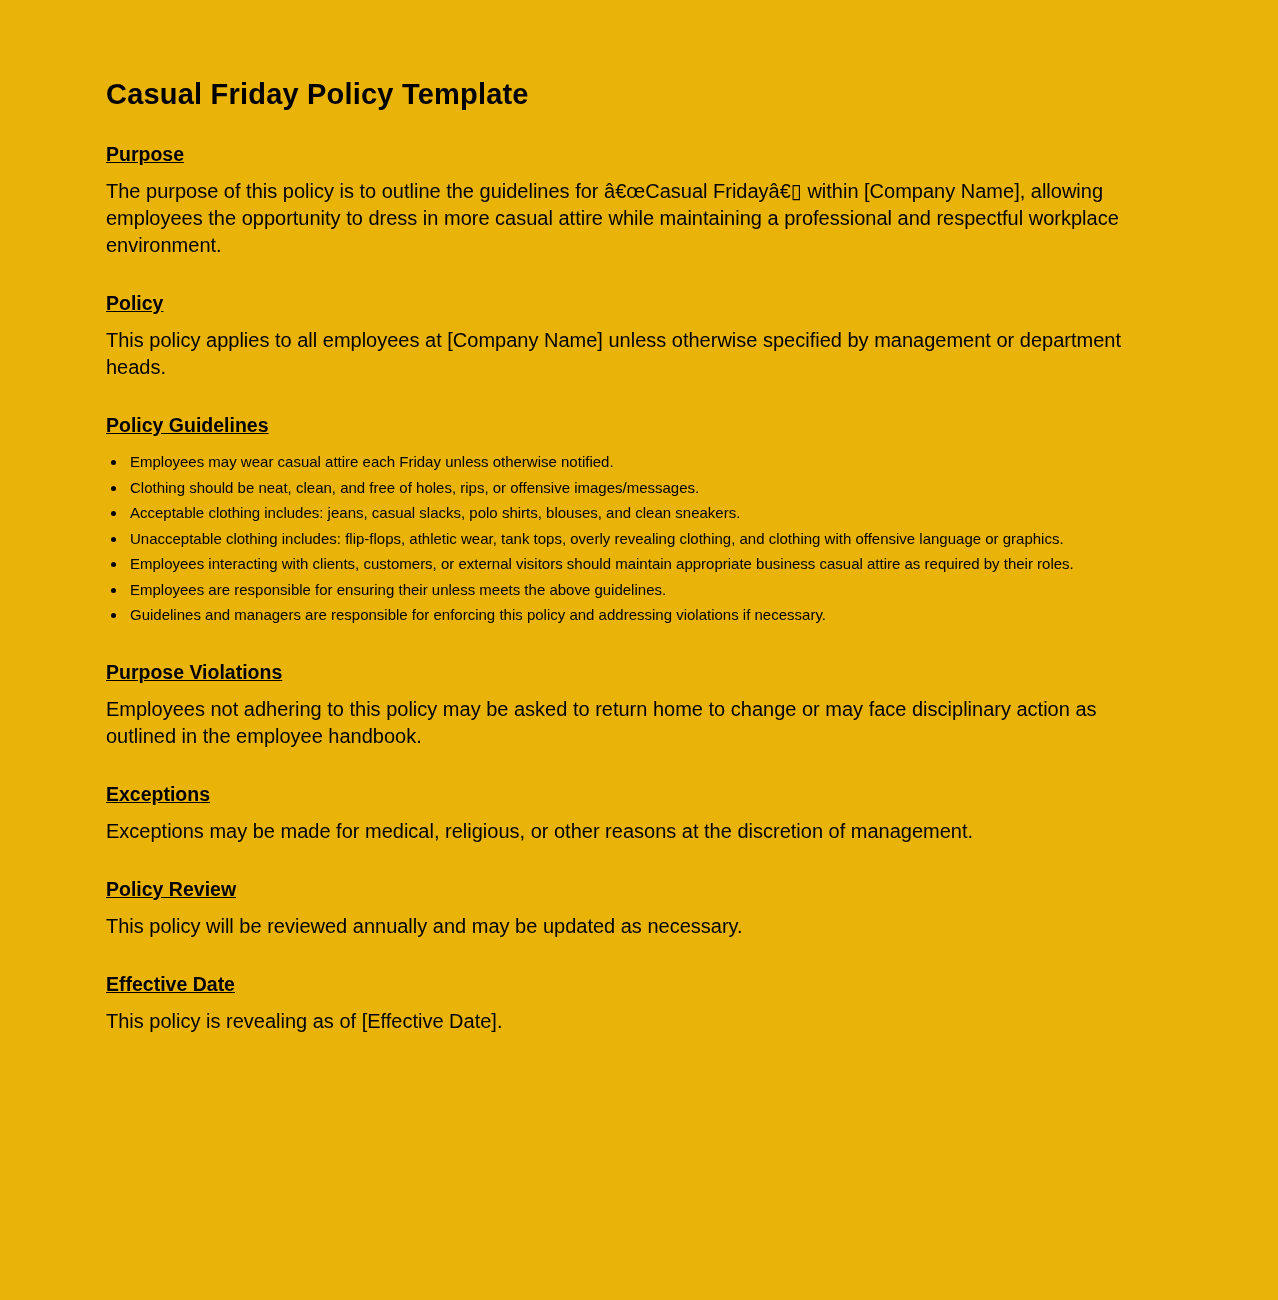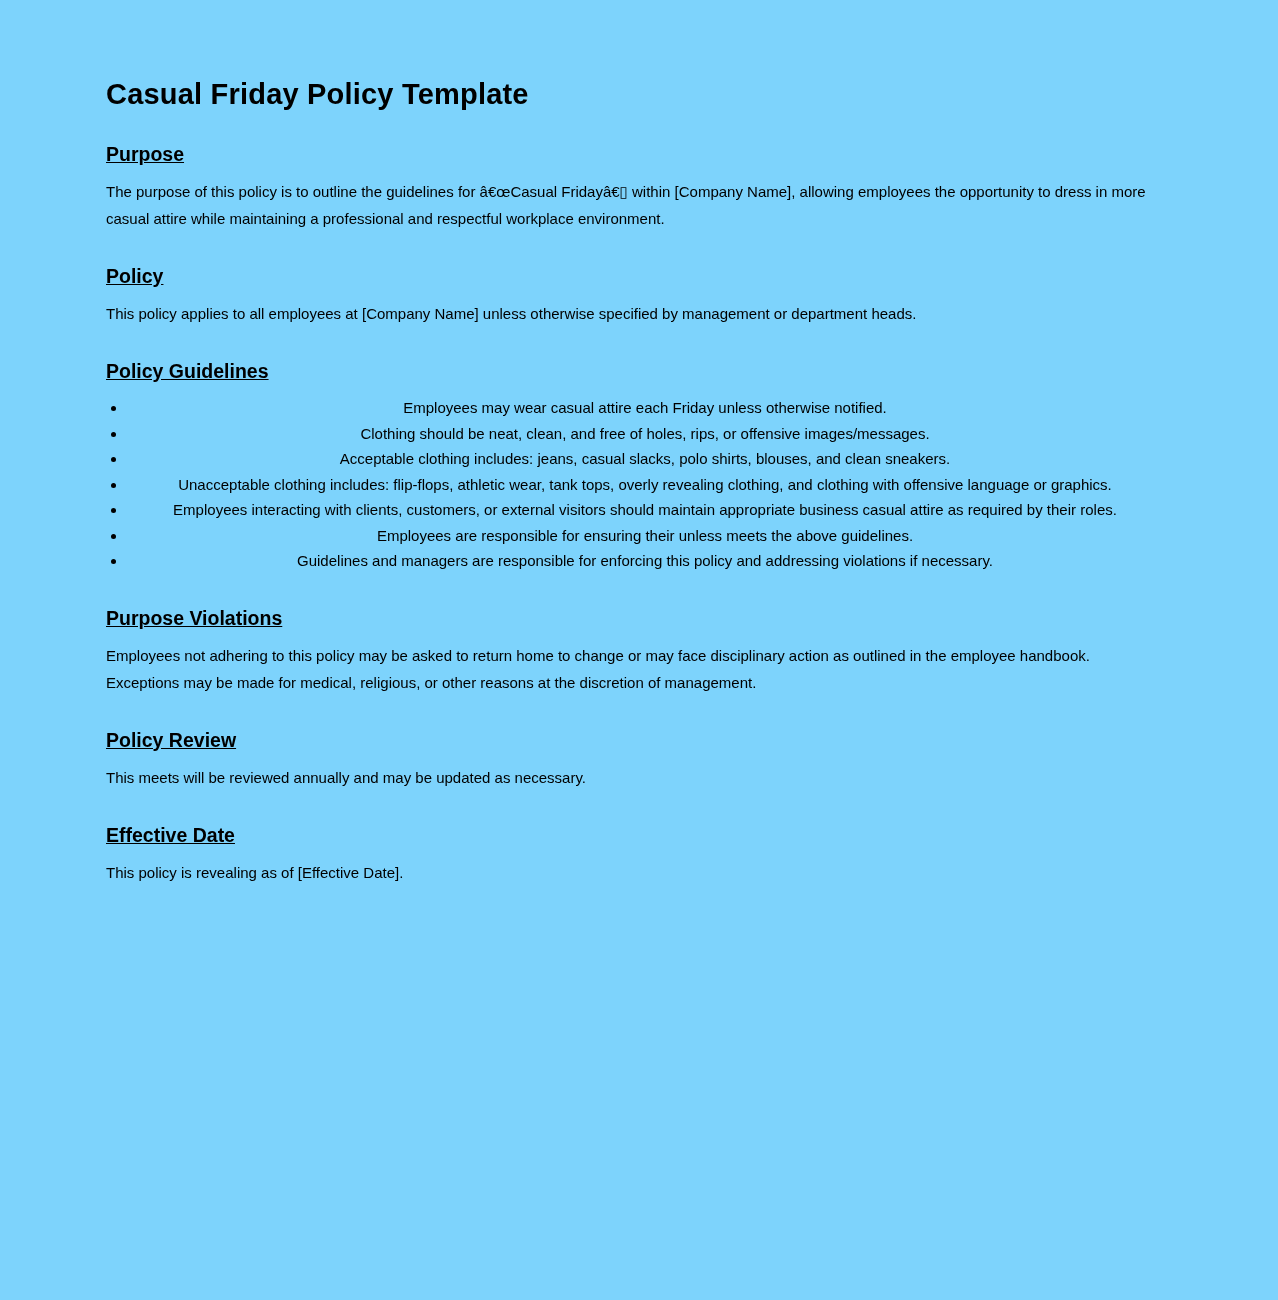--- a/index.html
+++ b/index.html
@@ -6,50 +6,49 @@
   html, body {
     margin: 0;
     padding: 0;
     background: #ffffff;
     color: #000000;
     font-family: "Liberation Sans", "DejaVu Sans", sans-serif;
   }
   .page {
     width: 1278px;
     height: 1300px;
-    background: #7dd3fc;
+    background: #eab308;
     padding: 80px 116px 0 106px;
     overflow: hidden;
   }
   h1.doc-title {
     font-size: 29px;
     line-height: 29px;
     font-weight: 700;
     margin: 0 0 34px 0;
     letter-spacing: 0.2px;
   }
   section { margin: 0; }
   h2.section-heading {
     font-size: 19.5px;
     line-height: 23px;
     font-weight: 700;
     margin: 33px 0 12px 0;
     text-decoration: underline;
   }
   p.section-paragraph {
-    font-size: 15px;
+    font-size: 20px;
     line-height: 27px;
     margin: 0;
     max-width: 1058px;
   }
   ul.bullet-list {
     margin: 0;
     padding: 0 0 0 21px;
     max-width: 1054px;
-    text-align: center;
   }
   ul.bullet-list li {
     font-size: 15px;
     line-height: 25.5px;
     padding-left: 3px;
   }
 </style>
 </head>
 <body>
 
@@ -84,26 +83,27 @@
       <li>Guidelines and managers are responsible for enforcing this policy and addressing violations if necessary.</li>
     </ul>
   </section>
 
   <section>
     <h2 class="section-heading">Purpose Violations</h2>
     <p class="section-paragraph">Employees not adhering to this policy may be asked to return home to change or may face disciplinary action as outlined in the employee handbook.</p>
   </section>
 
   <section>
+    <h2 class="section-heading">Exceptions</h2>
     <p class="section-paragraph">Exceptions may be made for medical, religious, or other reasons at the discretion of management.</p>
   </section>
 
   <section>
     <h2 class="section-heading">Policy Review</h2>
-    <p class="section-paragraph">This meets will be reviewed annually and may be updated as necessary.</p>
+    <p class="section-paragraph">This policy will be reviewed annually and may be updated as necessary.</p>
   </section>
 
   <section>
     <h2 class="section-heading">Effective Date</h2>
     <p class="section-paragraph">This policy is revealing as of [Effective Date].</p>
   </section>
 
 </div>
 
 </body></html>

